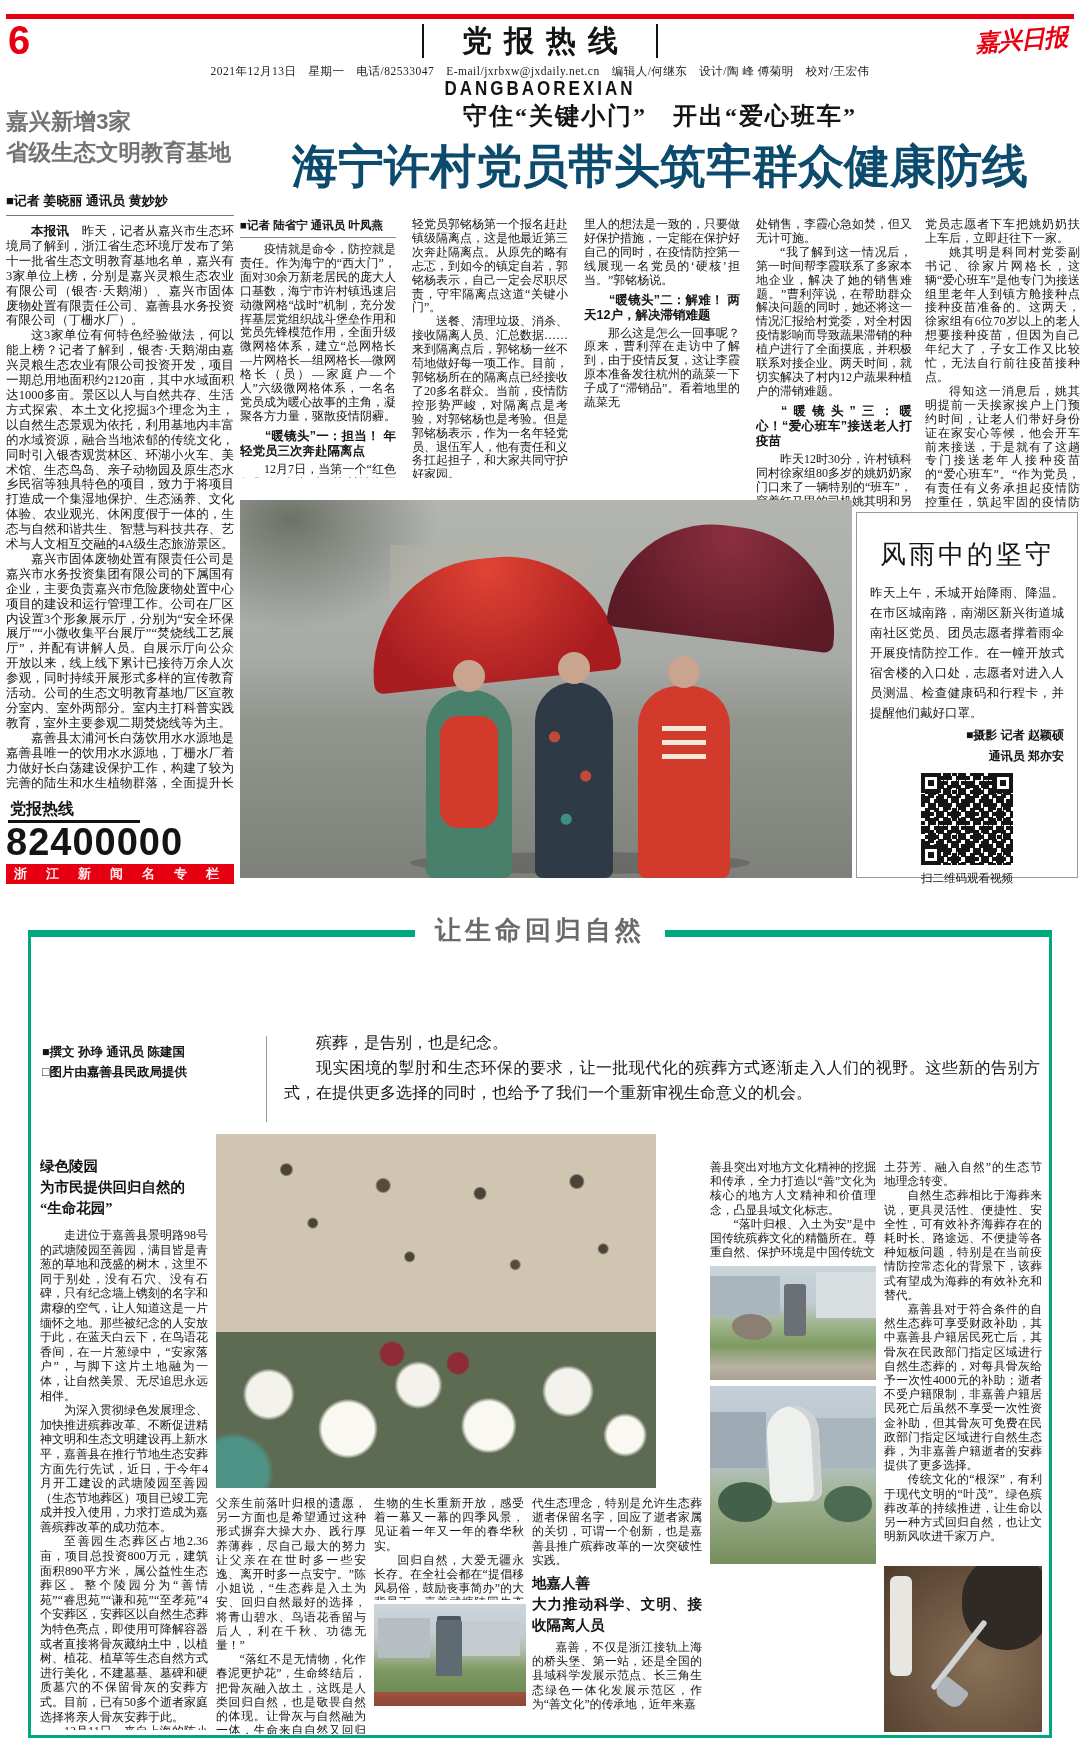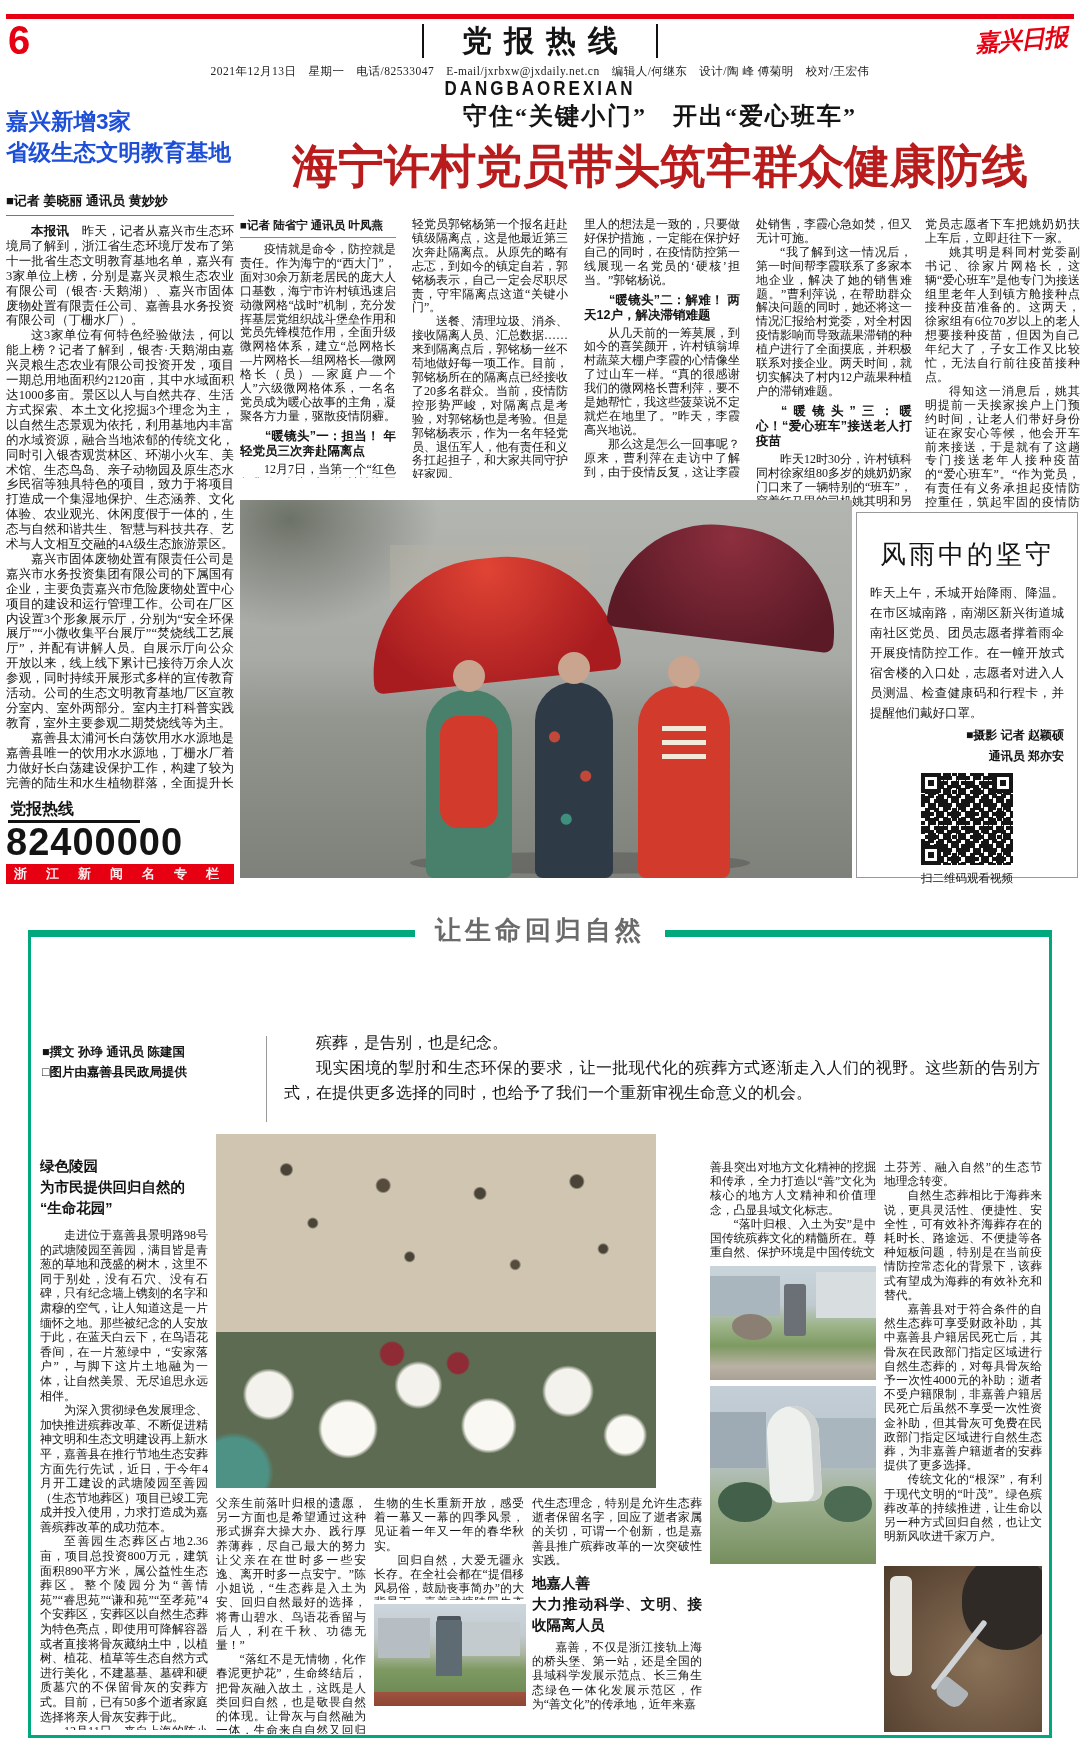--- a/index.html
+++ b/index.html
@@ -23,32 +23,32 @@
   .red-rule{left:6px;top:14px;width:1068px;height:5px;background:var(--red);}
   .page-num{left:8px;top:20px;font:900 40px/1 "Liberation Sans",sans-serif;color:var(--red);}
   .masthead{left:340px;top:24px;width:400px;text-align:center;}
   .mast-title{display:inline-block;font:700 30px/34px "Liberation Serif",serif;letter-spacing:12px;
     border-left:2px solid #111;border-right:2px solid #111;padding:0 26px 0 38px;}
   .dateline{left:110px;top:64px;width:860px;text-align:center;font:11.5px/14px "Liberation Serif",serif;color:#222;letter-spacing:.5px;}
   .pinyin{left:340px;top:80px;width:400px;text-align:center;font:900 17px/18px "Liberation Sans",sans-serif;letter-spacing:3px;transform:scaleY(1.15);}
   .logo{left:975px;top:26px;font:900 24px/28px "DejaVu Serif",serif;font-style:italic;color:var(--red);transform:rotate(-4deg);letter-spacing:-1px;}
 
   
-  .la-title{left:6px;top:106px;width:228px;font:900 22.5px/31px "Liberation Sans",sans-serif;margin:0;color:#1d4ed8;}
+  .la-title{left:6px;top:106px;width:228px;font:900 22.5px/31px "Liberation Sans",sans-serif;margin:0;color:#737373;}
   .la-byline{left:6px;top:192px;width:228px;font:700 13px/18px "Liberation Sans",sans-serif;border-bottom:1px solid #777;padding-bottom:5px;}
   .la-body{left:6px;top:224px;width:228px;height:566px;overflow:hidden;font-size:12.5px;line-height:14.9px;}
   .la-body b{font-family:Liberation Serif, serif;}
   .hl-label{left:8px;top:800px;font:700 16px/18px "Liberation Sans",sans-serif;border-bottom:3px solid #111;padding:0 66px 2px 2px;}
   .hl-number{left:6px;top:822px;font:900 38px/40px "Liberation Sans",sans-serif;letter-spacing:1px;}
   .hl-banner{left:6px;top:864px;width:228px;height:20px;background:var(--red);color:rgba(255,255,255,.93);
     font:700 13px/20px "Liberation Sans",sans-serif;letter-spacing:19px;padding-left:8px;box-sizing:border-box;overflow:hidden;white-space:nowrap;}
 
   
   .m-kicker{left:240px;top:102px;width:840px;text-align:center;font:700 24px/28px "Liberation Serif",serif;letter-spacing:2px;}
-  .m-headline{left:240px;top:140px;width:840px;text-align:center;font:900 46px/52px "Liberation Sans",sans-serif;color:#b91c1c;}
+  .m-headline{left:240px;top:140px;width:840px;text-align:center;font:900 46px/52px "Liberation Sans",sans-serif;color:#0c4a6e;}
   .mcol{top:206px;width:156px;height:260px;overflow:hidden;font-size:12px;line-height:13.9px;margin-top:12px;}
   .mcol.tall{height:290px;}
   .m-byline{font:700 11.5px/15px "Liberation Sans",sans-serif;border-bottom:1px solid #888;padding-bottom:4px;margin-bottom:5px;}
   .colsub{font-family:"Liberation Sans",sans-serif;font-weight:700;font-size:12.5px;line-height:15px;margin:5px 0 4px;}
 
   
   .photo-main{left:240px;top:500px;width:612px;height:378px;overflow:hidden;
     background:linear-gradient(180deg,#b3b5b1 0%,#a8aaa6 42%,#93958f 58%,#7e807a 100%);}
   .pm-trees{left:0;top:0;width:200px;height:130px;background:radial-gradient(ellipse at 25% 15%,#6d7268 0%,rgba(109,114,104,0) 70%);}
   .pm-bldg{left:150px;top:45px;width:200px;height:55px;background:#b9b4a7;opacity:.45;}
@@ -84,21 +84,21 @@
 
   
   .gbox{left:28px;top:930px;width:1024px;height:808px;border:3px solid var(--green);border-top-width:7px;box-sizing:border-box;}
   .b-kicker{top:915px;left:50%;transform:translateX(-50%);background:#fff;padding:0 20px;
     font:700 26px/30px "Liberation Sans",sans-serif;color:#6a6a6a;letter-spacing:4px;white-space:nowrap;}
   .b-headline{left:40px;top:948px;width:1000px;text-align:center;font:900 44px/50px "Liberation Sans",sans-serif;color:#000;}
   .b-byline{left:42px;top:1042px;width:215px;font:700 12.5px/20px "Liberation Sans",sans-serif;}
   .b-vline{left:266px;top:1036px;width:1px;height:86px;background:#999;}
   .b-intro{left:284px;top:1030px;width:756px;font-size:16px;line-height:25px;}
   .bcol{font-size:11.8px;line-height:14.2px;overflow:hidden;}
-  .bsub{font-family:Liberation Sans, sans-serif;font-weight:700;font-size:14.5px;line-height:21px;}
+  .bsub{font-family:Liberation Serif, serif;font-weight:700;font-size:14.5px;line-height:21px;}
 
   .colA-sub{left:40px;top:1156px;width:168px;}
   .colA-body{left:40px;top:1228px;width:168px;height:502px;font-size:12px;line-height:14.6px;}
 
   
   .photo-callig{left:216px;top:1134px;width:440px;height:354px;overflow:hidden;}
   .pc-stone{width:100%;height:56%;background:#cfc5b0;
     background-image:radial-gradient(circle 7px at 16% 18%,#4a4337 0 5px,rgba(0,0,0,0) 7px),
       radial-gradient(circle 6px at 22% 45%,#4a4337 0 4px,rgba(0,0,0,0) 6px),
       radial-gradient(circle 8px at 38% 26%,#554c3e 0 6px,rgba(0,0,0,0) 8px),
@@ -188,21 +188,20 @@
     <p>12月7日，当第一个“红色征集令”发出时，许村镇海王村年</p>
   </div>
   <div class="abs mcol just" style="left:412px;">
     <p class="noind">轻党员郭铭杨第一个报名赶赴镇级隔离点，这是他最近第三次奔赴隔离点。从原先的略有忐忑，到如今的镇定自若，郭铭杨表示，自己一定会尽职尽责，守牢隔离点这道“关键小门”。</p>
     <p>送餐、清理垃圾、消杀、接收隔离人员、汇总数据……来到隔离点后，郭铭杨一丝不苟地做好每一项工作。目前，郭铭杨所在的隔离点已经接收了20多名群众。当前，疫情防控形势严峻，对隔离点是考验，对郭铭杨也是考验。但是郭铭杨表示，作为一名年轻党员、退伍军人，他有责任和义务扛起担子，和大家共同守护好家园。</p>
 
   </div>
   <div class="abs mcol just" style="left:584px;">
     <p class="noind">里人的想法是一致的，只要做好保护措施，一定能在保护好自己的同时，在疫情防控第一线展现一名党员的‘硬核’担当。”郭铭杨说。</p>
     <p class="colsub">“暖镜头”二：解难！ 两天12户，解决滞销难题</p>
-    <p>从几天前的一筹莫展，到如今的喜笑颜开，许村镇翁埠村蔬菜大棚户李霞的心情像坐了过山车一样。“真的很感谢我们的微网格长曹利萍，要不是她帮忙，我这些菠菜说不定就烂在地里了。”昨天，李霞高兴地说。</p>
     <p>那么这是怎么一回事呢？原来，曹利萍在走访中了解到，由于疫情反复，这让李霞原本准备发往杭州的蔬菜一下子成了“滞销品”。看着地里的蔬菜无</p>
   </div>
   <div class="abs mcol tall just" style="left:756px;">
     <p class="noind">处销售，李霞心急如焚，但又无计可施。</p>
     <p>“我了解到这一情况后，第一时间帮李霞联系了多家本地企业，解决了她的销售难题。”曹利萍说，在帮助群众解决问题的同时，她还将这一情况汇报给村党委，对全村因疫情影响而导致蔬果滞销的种植户进行了全面摸底，并积极联系对接企业。两天时间，就切实解决了村内12户蔬果种植户的滞销难题。</p>
     <p class="colsub">“暖镜头”三：暖心！“爱心班车”接送老人打疫苗</p>
     <p>昨天12时30分，许村镇科同村徐家组80多岁的姚奶奶家门口来了一辆特别的“班车”，穿着红马甲的司机姚其明和另一名</p>
   </div>
   <div class="abs mcol tall just" style="left:925px;width:155px;">
     <p class="noind">党员志愿者下车把姚奶奶扶上车后，立即赶往下一家。</p>

